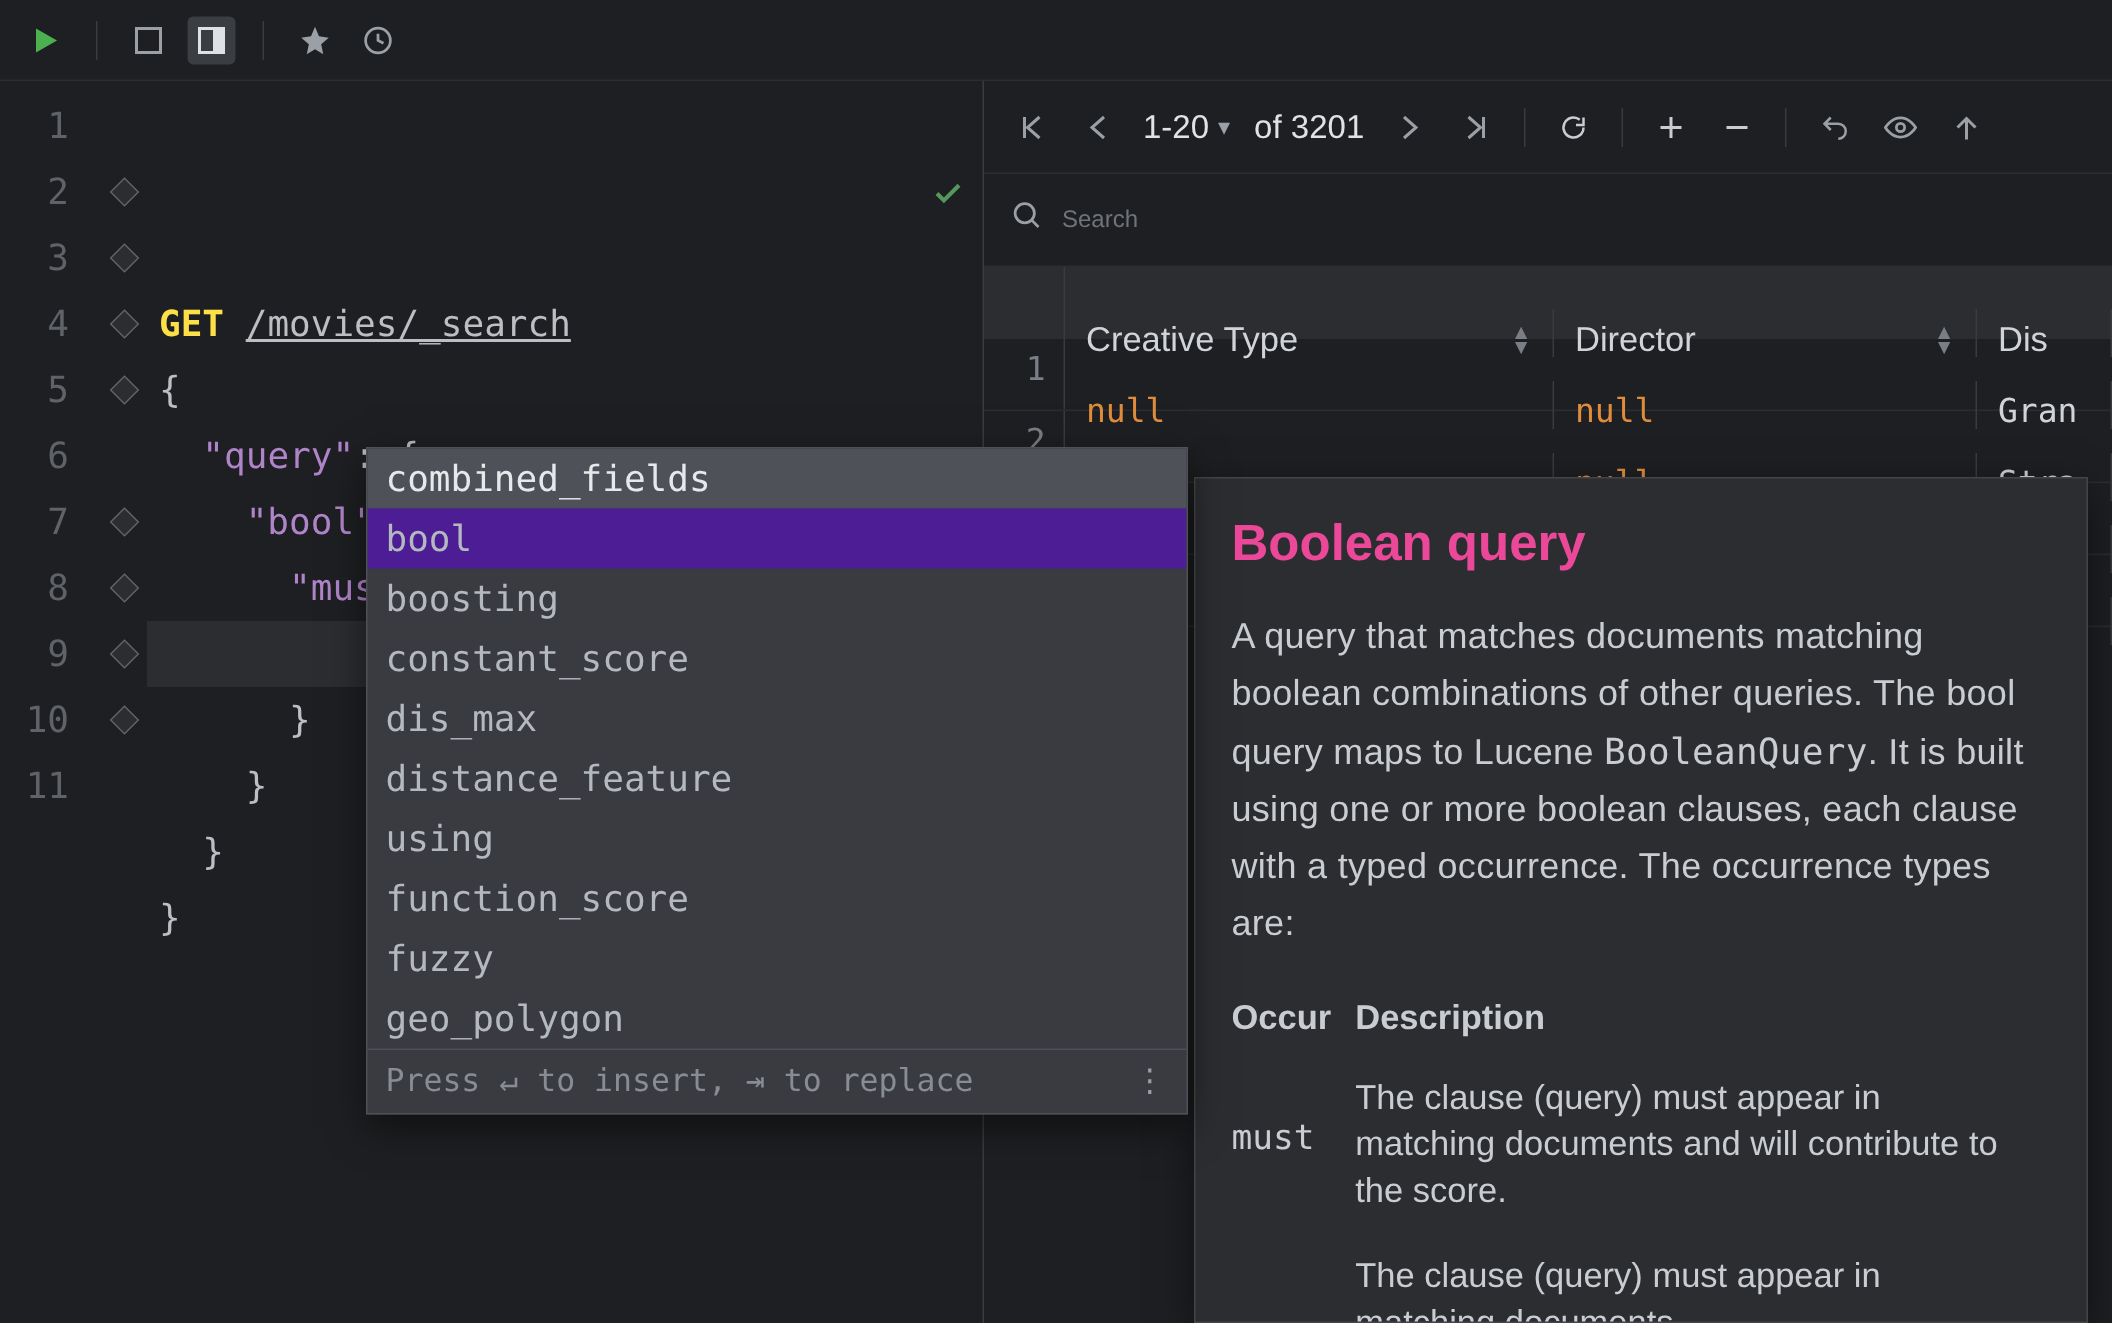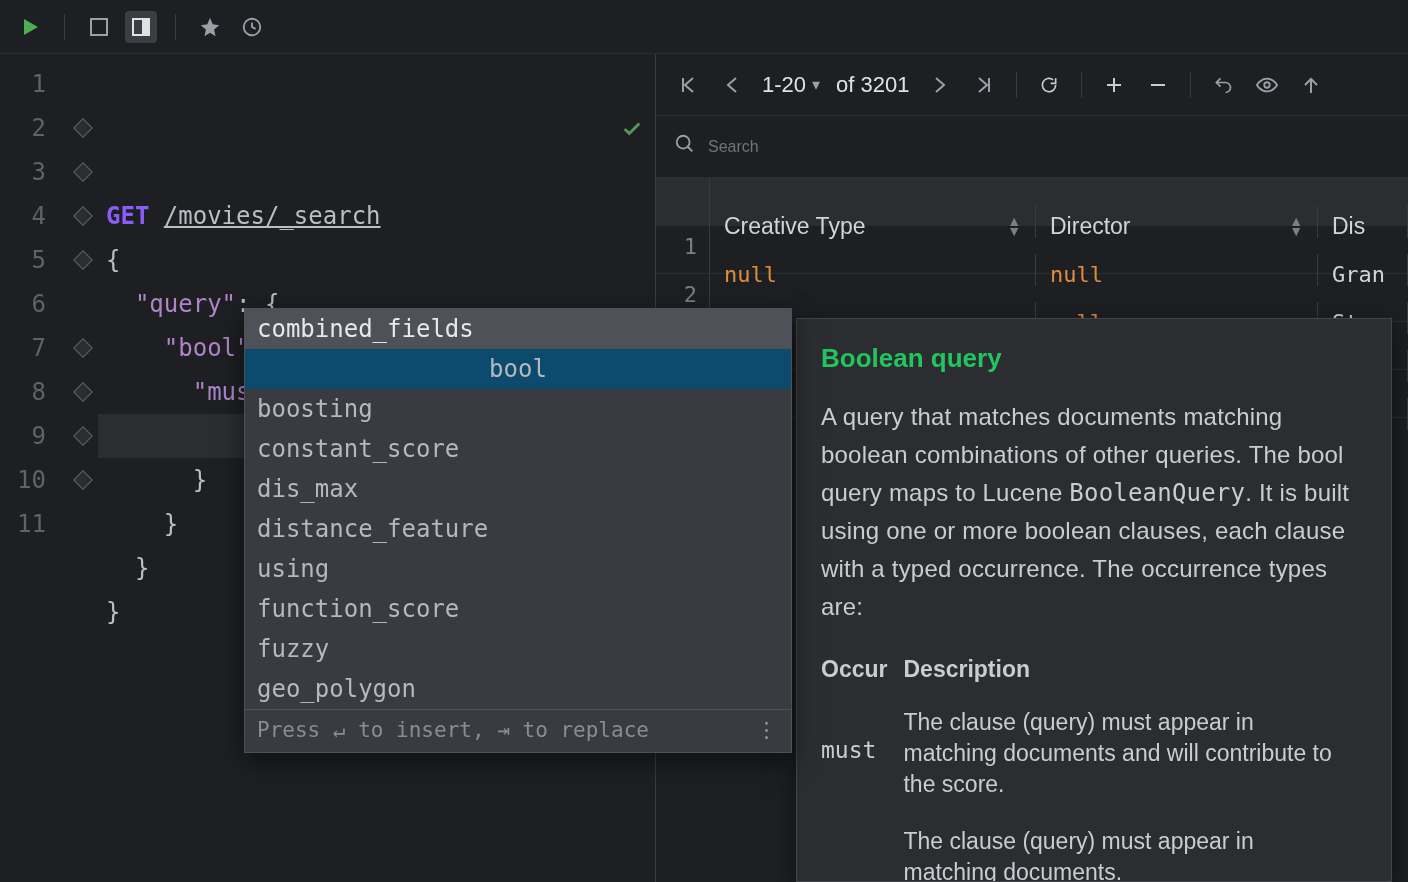--- a/index.html
+++ b/index.html
@@ -70,51 +70,51 @@
     background: #2b2d30;
   }
   .code {
     flex: 1;
     padding-top: 8px;
     position: relative;
     white-space: pre;
   }
   .code-line { height: 44px; padding-left: 8px; }
   .code-line.current { background: #2b2d30; }
-  .tok-method { color: #8b5cf6; font-weight: 600; }
+  .tok-method { color: #fde047; font-weight: 600; }
   .tok-path { color: #bcbec4; text-decoration: underline; }
   .tok-key { color: #b084c9; }
   .tok-punc { color: #bcbec4; }
   .check-icon {
     position: absolute; right: 12px; top: 12px;
     color: #57965c;
   }
 
   
   .ac-popup {
     position: absolute;
-    left: 244px; top: 254px;
+    left: 244px; top: 244px;
     width: 548px;
     background: #393b40;
     border: 1px solid #4e5157;
     box-shadow: 0 8px 24px rgba(0,0,0,.5);
     font-size: 24px;
     z-index: 20;
   }
   .ac-list {
     max-height: 450px;
     overflow: hidden;
   }
   .ac-item {
     padding: 6px 12px;
     color: #b4b8bf;
     cursor: pointer;
   }
   .ac-item.selected { background: #4e5157; color: #e6e8ec; }
-  .ac-item.hover2 { background: #0c4a6e; text-align: center; }
+  .ac-item.hover2 { background: #4c1d95; }
   .ac-footer {
     display: flex; align-items: center; justify-content: space-between;
     padding: 8px 12px 10px 12px;
     color: #888c93;
     font-size: 21px;
     border-top: 1px solid #4e5157;
   }
   .ac-footer .dots { color:#9aa0a6; letter-spacing:2px; }
 
   
@@ -126,22 +126,22 @@
     background: #2b2d30;
     border: 1px solid #43454a;
     box-shadow: 0 8px 24px rgba(0,0,0,.5);
     padding: 24px 24px 0 24px;
     color: #c9ccd1;
     font-family: -apple-system, 'Segoe UI', Arial, sans-serif;
     z-index: 15;
     overflow: hidden;
   }
   .doc-title {
-    color: #22c55e;
-    font-size: 26px;
+    color: #ec4899;
+    font-size: 34px;
     font-weight: 700;
     margin-bottom: 24px;
   }
   .doc-body {
     font-size: 24px;
     line-height: 38px;
     letter-spacing: .2px;
     margin-top: 20px;
   }
   .doc-body code {

